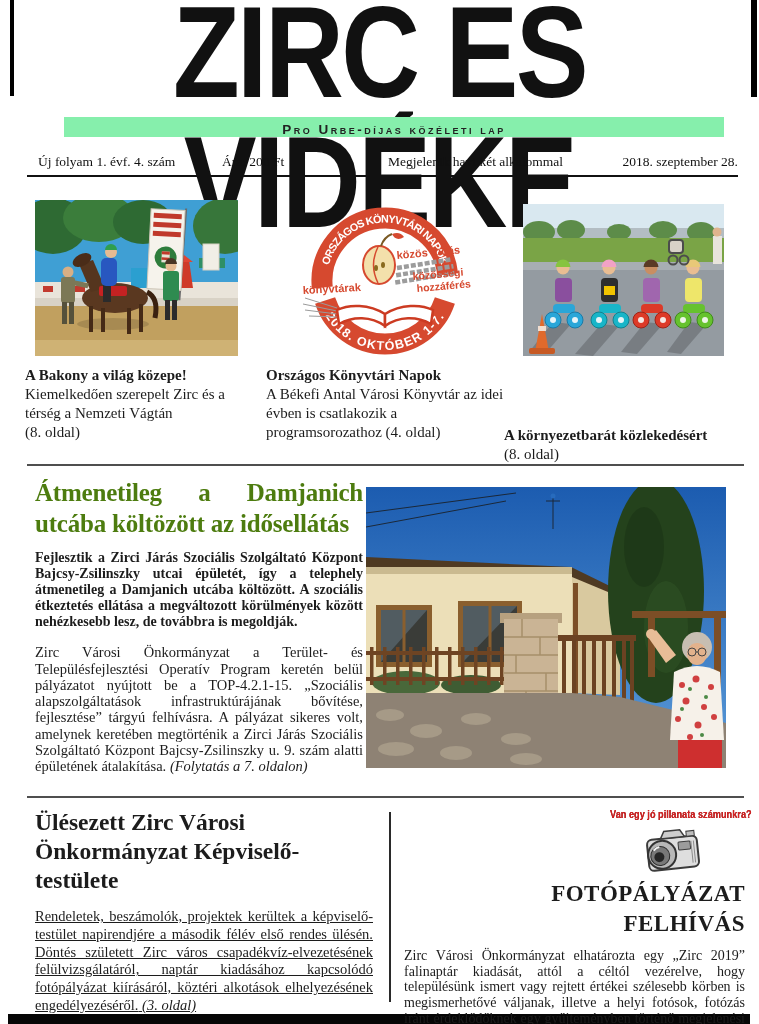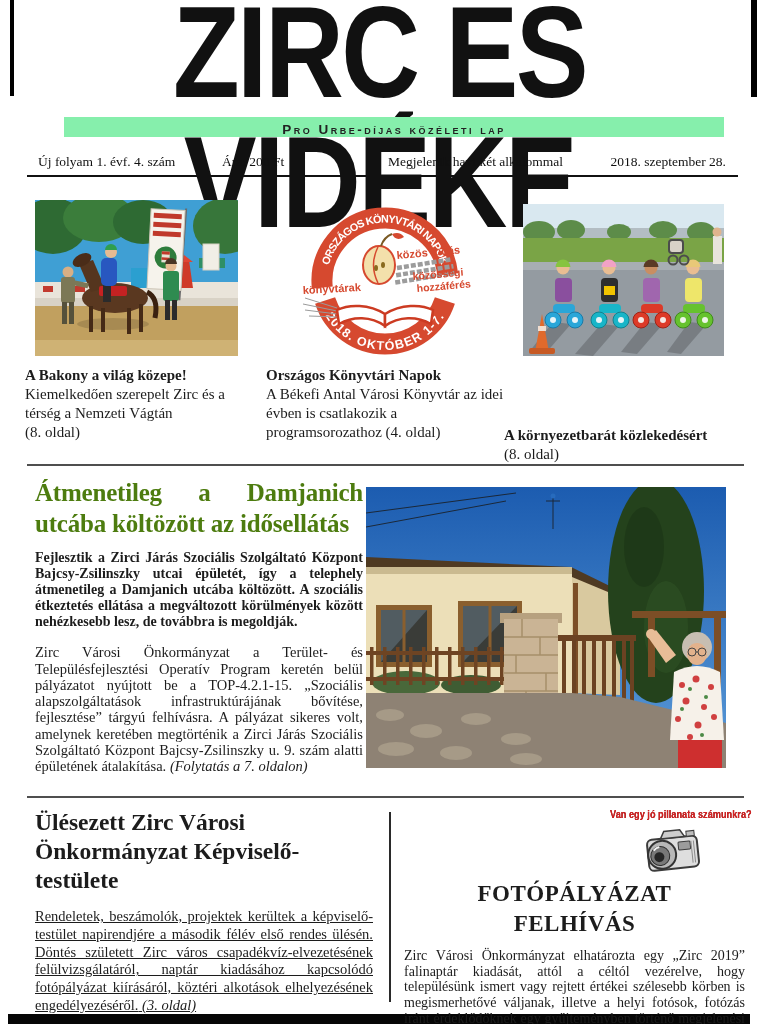--- a/index.html
+++ b/index.html
@@ -13,21 +13,21 @@
     letter-spacing:-3px;transform:scaleX(.84);transform-origin:center;color:#111;}
   .subtitle-bar{position:absolute;left:64px;top:117px;width:660px;height:20px;background:#86efac;
     display:flex;align-items:flex-end;justify-content:center;}
   .subtitle-bar span{font-family:"Liberation Sans",sans-serif;font-weight:700;font-size:13.5px;
     letter-spacing:2.5px;font-variant:small-caps;color:#222;}
 
   
   .infobar{position:absolute;left:30px;top:154px;width:708px;height:18px;
     font-family:Liberation Serif, serif;font-size:13.5px;color:#111;}
   .infobar span{position:absolute;top:0;white-space:nowrap;}
-  .info-issue{left:8px}.info-price{left:192px}.info-frequency{left:358px}.info-date{right:12px}
+  .info-issue{left:8px}.info-price{left:192px}.info-frequency{left:358px}.info-date{right:0}
   .rule-top{position:absolute;left:27px;top:175px;width:711px;height:2px;background:#111;}
 
   
   .teaser-photo-1{position:absolute;left:35px;top:200px;width:203px;height:156px;}
   .teaser-logo{position:absolute;left:299px;top:202px;width:172px;height:158px;}
   .teaser-photo-3{position:absolute;left:523px;top:204px;width:201px;height:152px;}
   .caption{position:absolute;text-align:left;font-size:15px;line-height:1.27;}
   .caption .t{font-weight:700;}
   .caption-1{left:25px;top:366px;width:222px;}
   .caption-2{left:266px;top:366px;width:238px;}
@@ -53,21 +53,21 @@
   .council-body{margin-top:13px;font-size:14.5px;line-height:1.22;text-align:justify;text-decoration:underline;}
   .iref{font-style:italic;}
 
   
   .photo-col{position:absolute;left:404px;top:808px;width:341px;}
   .promo{float:right;width:150px;text-align:left;}
   .promo-text{font-family:"Liberation Sans",sans-serif;font-weight:700;font-size:11.5px;
     color:#d42222;white-space:nowrap;transform:scaleX(.8);transform-origin:center;
     text-shadow:0 0 .4px #7a0f0f;}
   .camera-wrap{margin-top:3px;display:flex;justify-content:center;}
-  .pc-headline{font-size:23px;font-weight:700;text-align:center;line-height:1.3;letter-spacing:.5px;}
+  .pc-headline{font-size:23px;font-weight:700;text-align:right;line-height:1.3;letter-spacing:.5px;}
   .pc-body{margin-top:9px;font-size:14px;line-height:1.13;text-align:justify;}
 
   
   .scan-left{position:absolute;left:10px;top:0;width:4px;height:96px;background:#000;}
   .scan-right{position:absolute;left:751px;top:0;width:6px;height:97px;background:#000;}
   .bottom-bar{position:absolute;left:8px;top:1014px;width:742px;height:10px;background:#060606;}
 </style>
 </head>
 <body>
 

